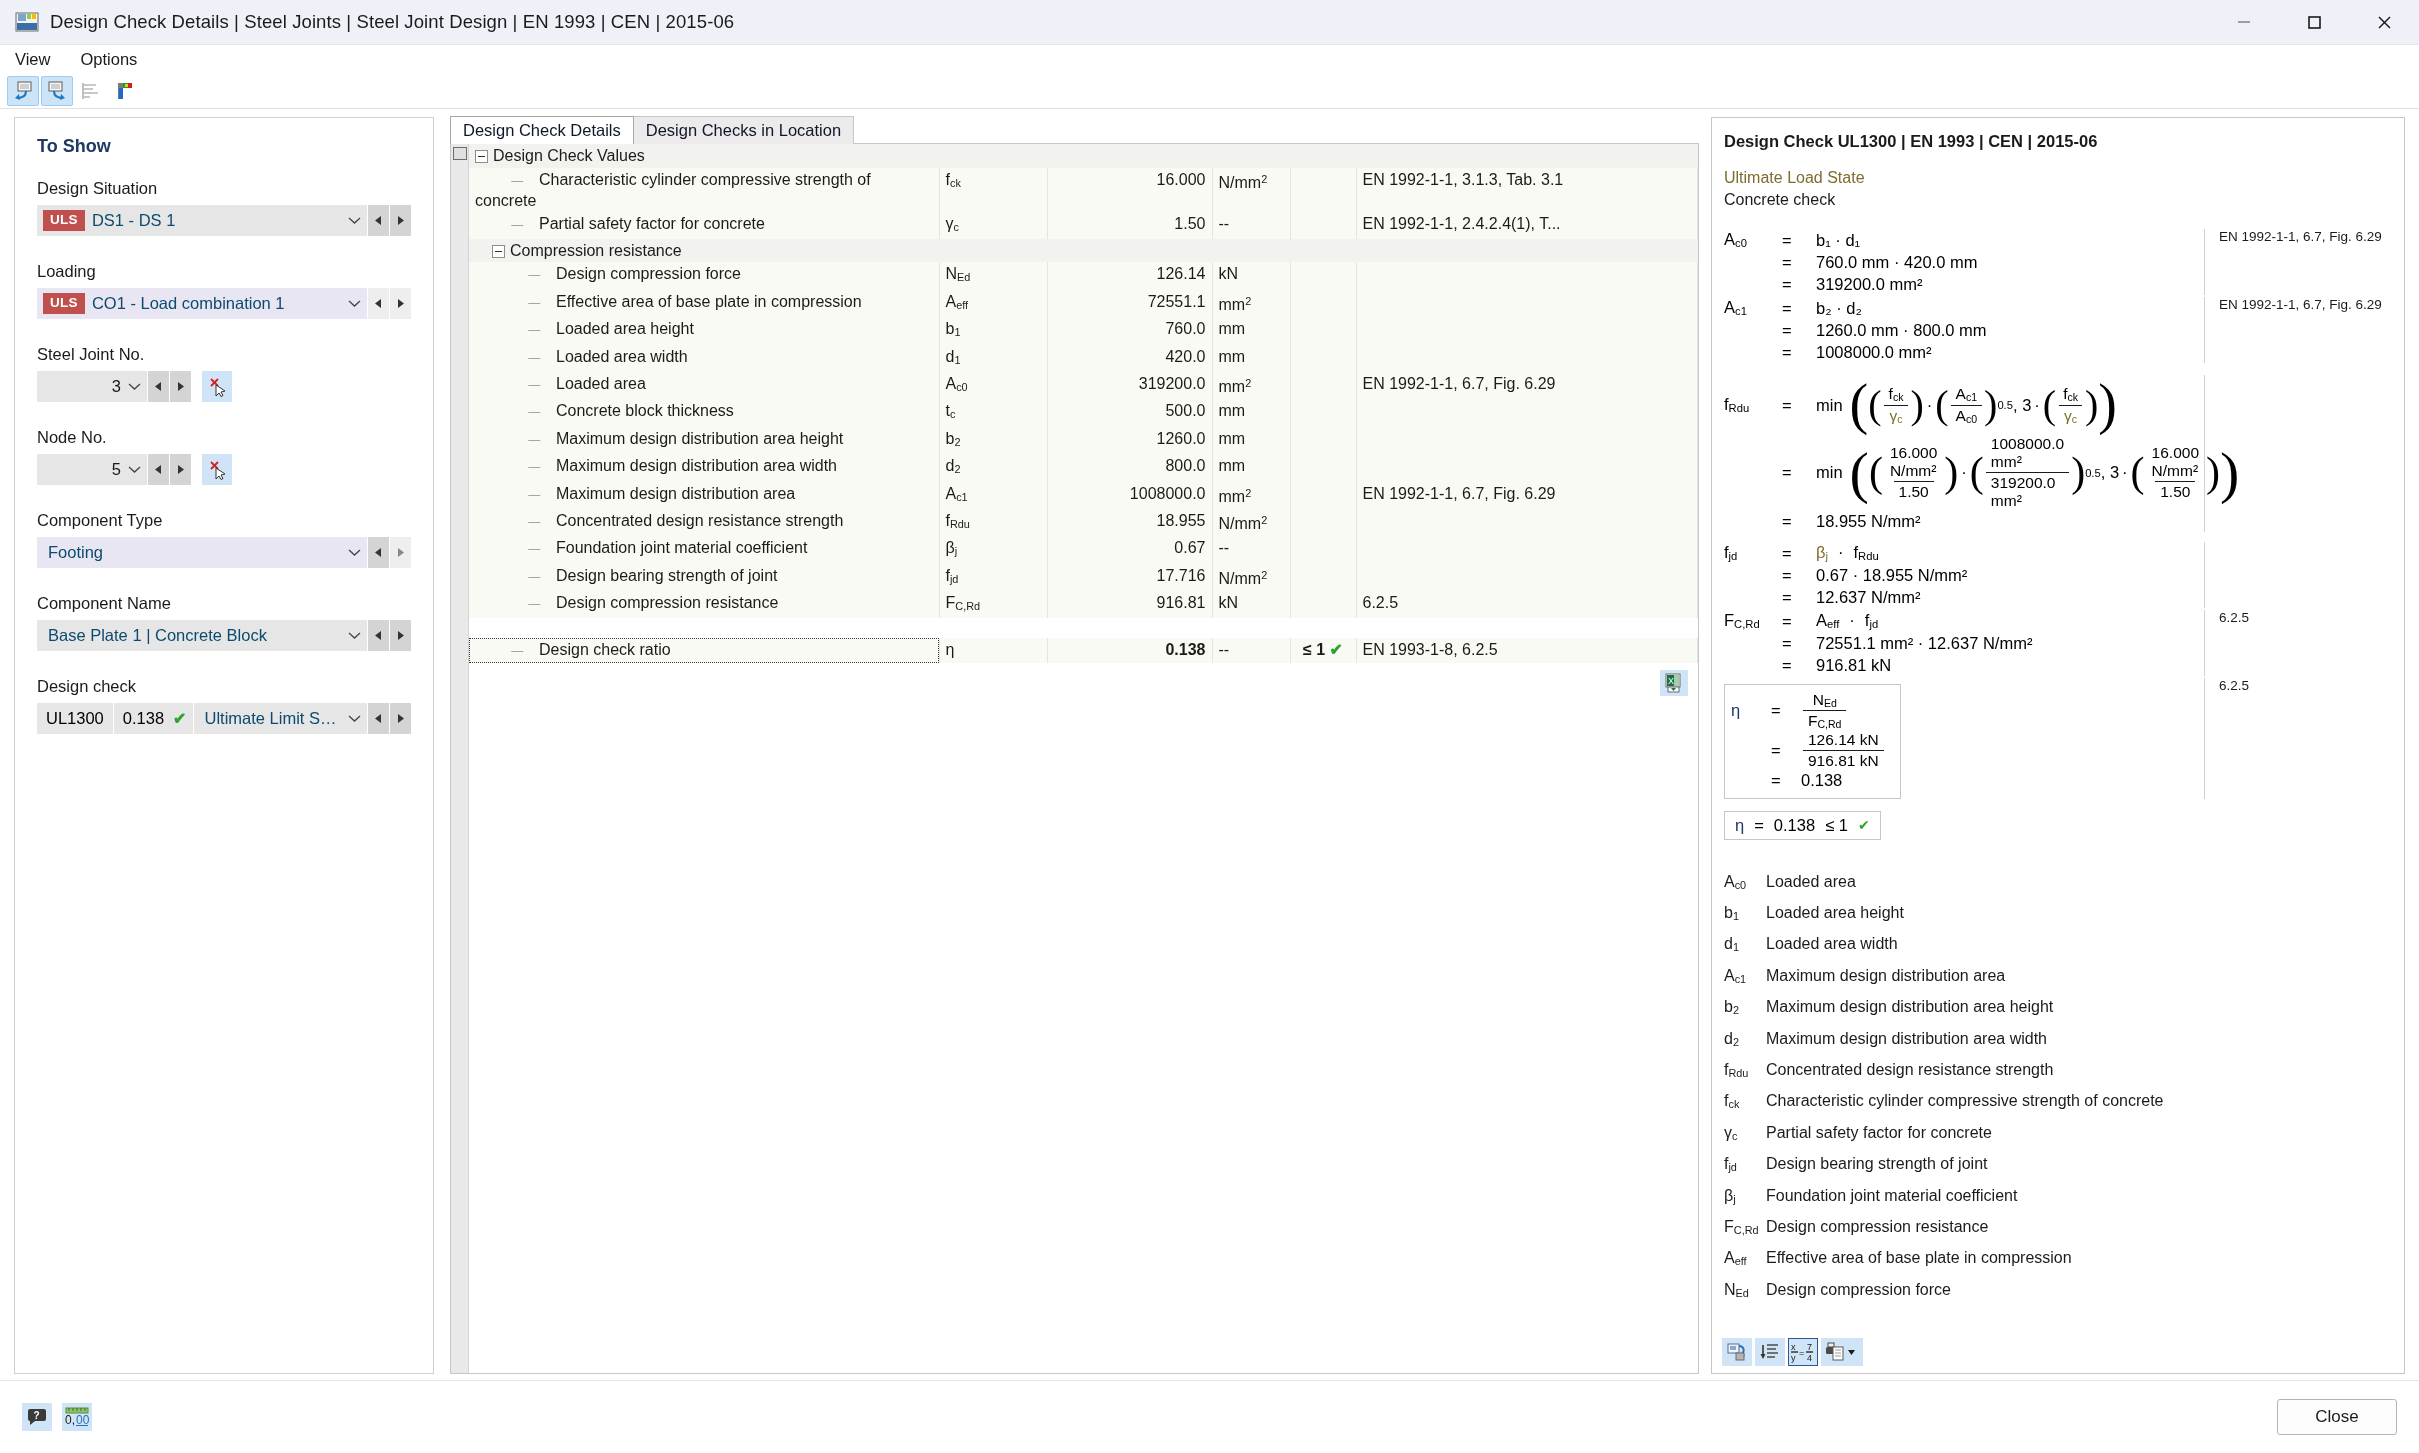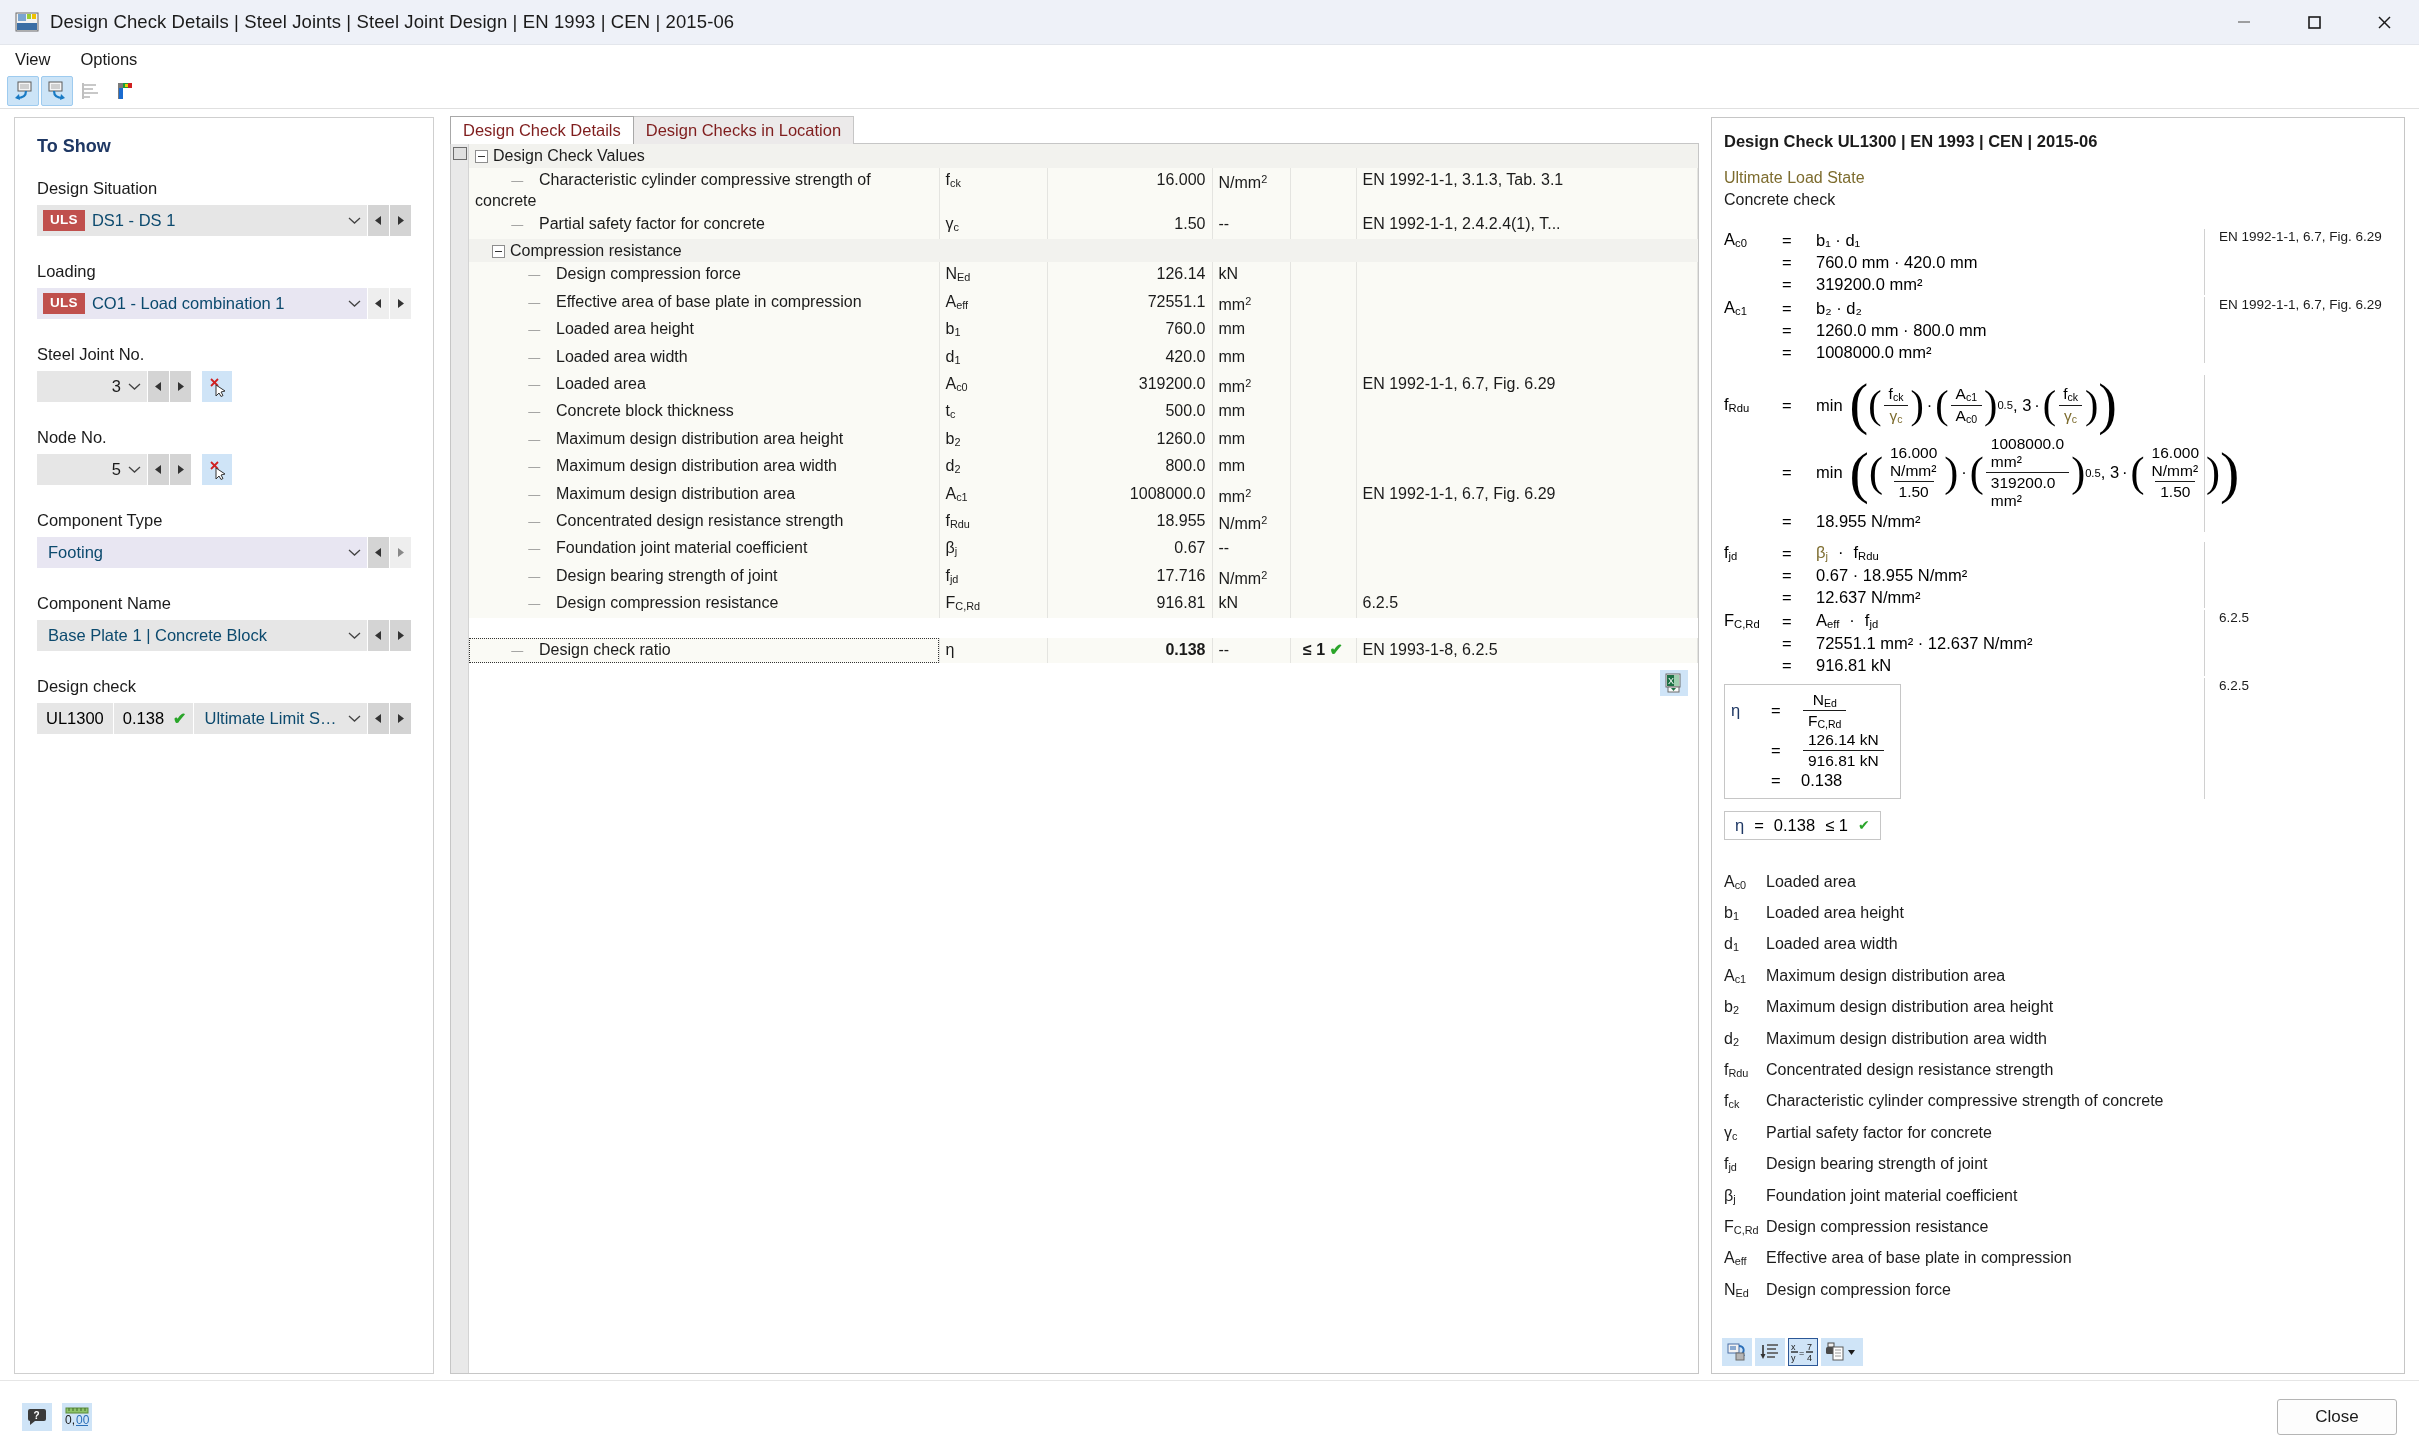--- a/index.html
+++ b/index.html
@@ -61,21 +61,21 @@
   .dc-seg { font-size:16.5px; padding:0 9px; white-space:nowrap; }
   .dc-div { width:1px; background:#ffffff; align-self:stretch; }
   .chk { color:#2aa52a; font-size:16px; font-weight:bold; padding-right:6px;}
   
   .centerpanel {
     flex:1; margin-left:16px; margin-bottom:6px; min-width:0;
     display:flex; flex-direction:column;
   }
   .tabs { display:flex; align-items:flex-end; height:27px; flex:none; }
   .tab { font-size:16.5px; padding:4px 12px 4px 12px; border:1px solid #c6c6c6; border-bottom:none;
-         background:#eceaea; color:#7f1d1d; margin-right:-1px; position:relative;text-align:center; }
+         background:#eceaea; color:#0f172a; margin-right:-1px; position:relative;text-align:center; }
   .tab.active { background:#ffffff; border-color:#a8a8a8; z-index:2; }
   .tabstrip-fill { flex:1; border-bottom:1px solid #c6c6c6; }
   .gridwrap { flex:1; border:1px solid #c6c6c6; border-top:none; background:#fff; display:flex; min-height:0; position:relative;}
   .gridscroll { width:18px; background:#e9e9e9; border-right:1px solid #d4d4d4; flex:none; position:relative;}
   .scrollthumb { position:absolute; top:3px; left:2px; width:14px; height:13px; background:#e0e0e0; border:1px solid #6d6d6d; }
   .gridmain { flex:1; min-width:0; position:relative; display:flex; flex-direction:column; }
   table.dc { width:100%; border-collapse:collapse; table-layout:fixed; }
   table.dc td { font-size:16px; color:#1b1b1b; padding:2px 6px; vertical-align:top;
                 border-right:1px solid #e4e4e0; height:23.5px; line-height:19px; }
   tr.grp td { background:#f2f2ee; border-right:none; }

